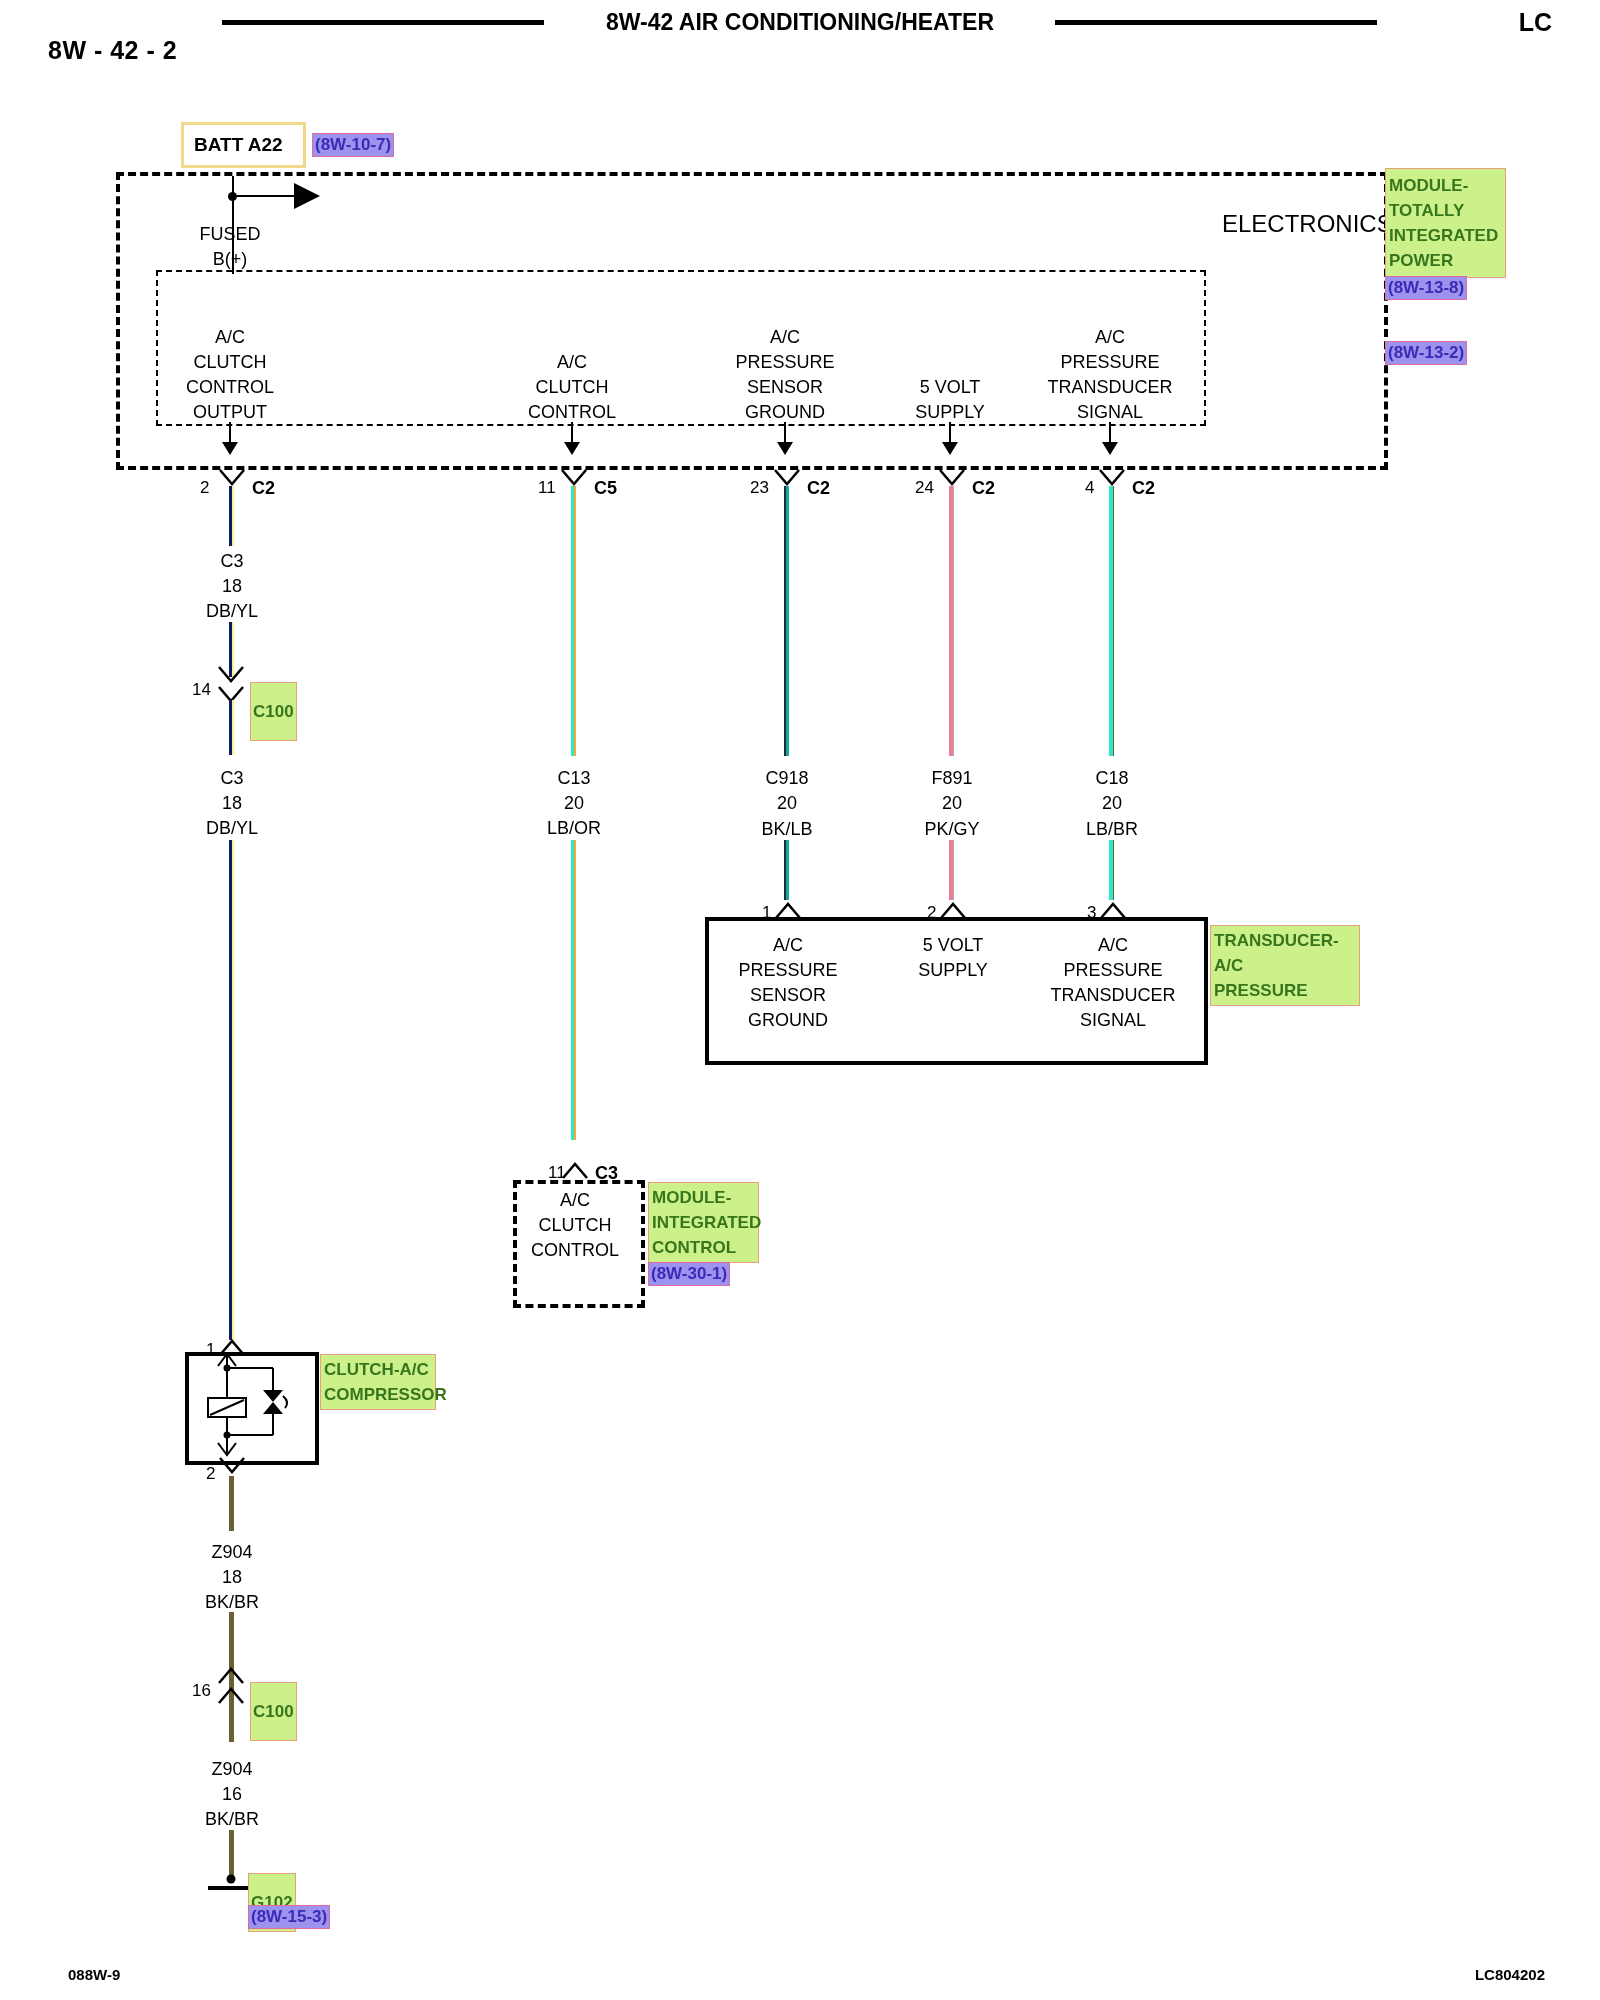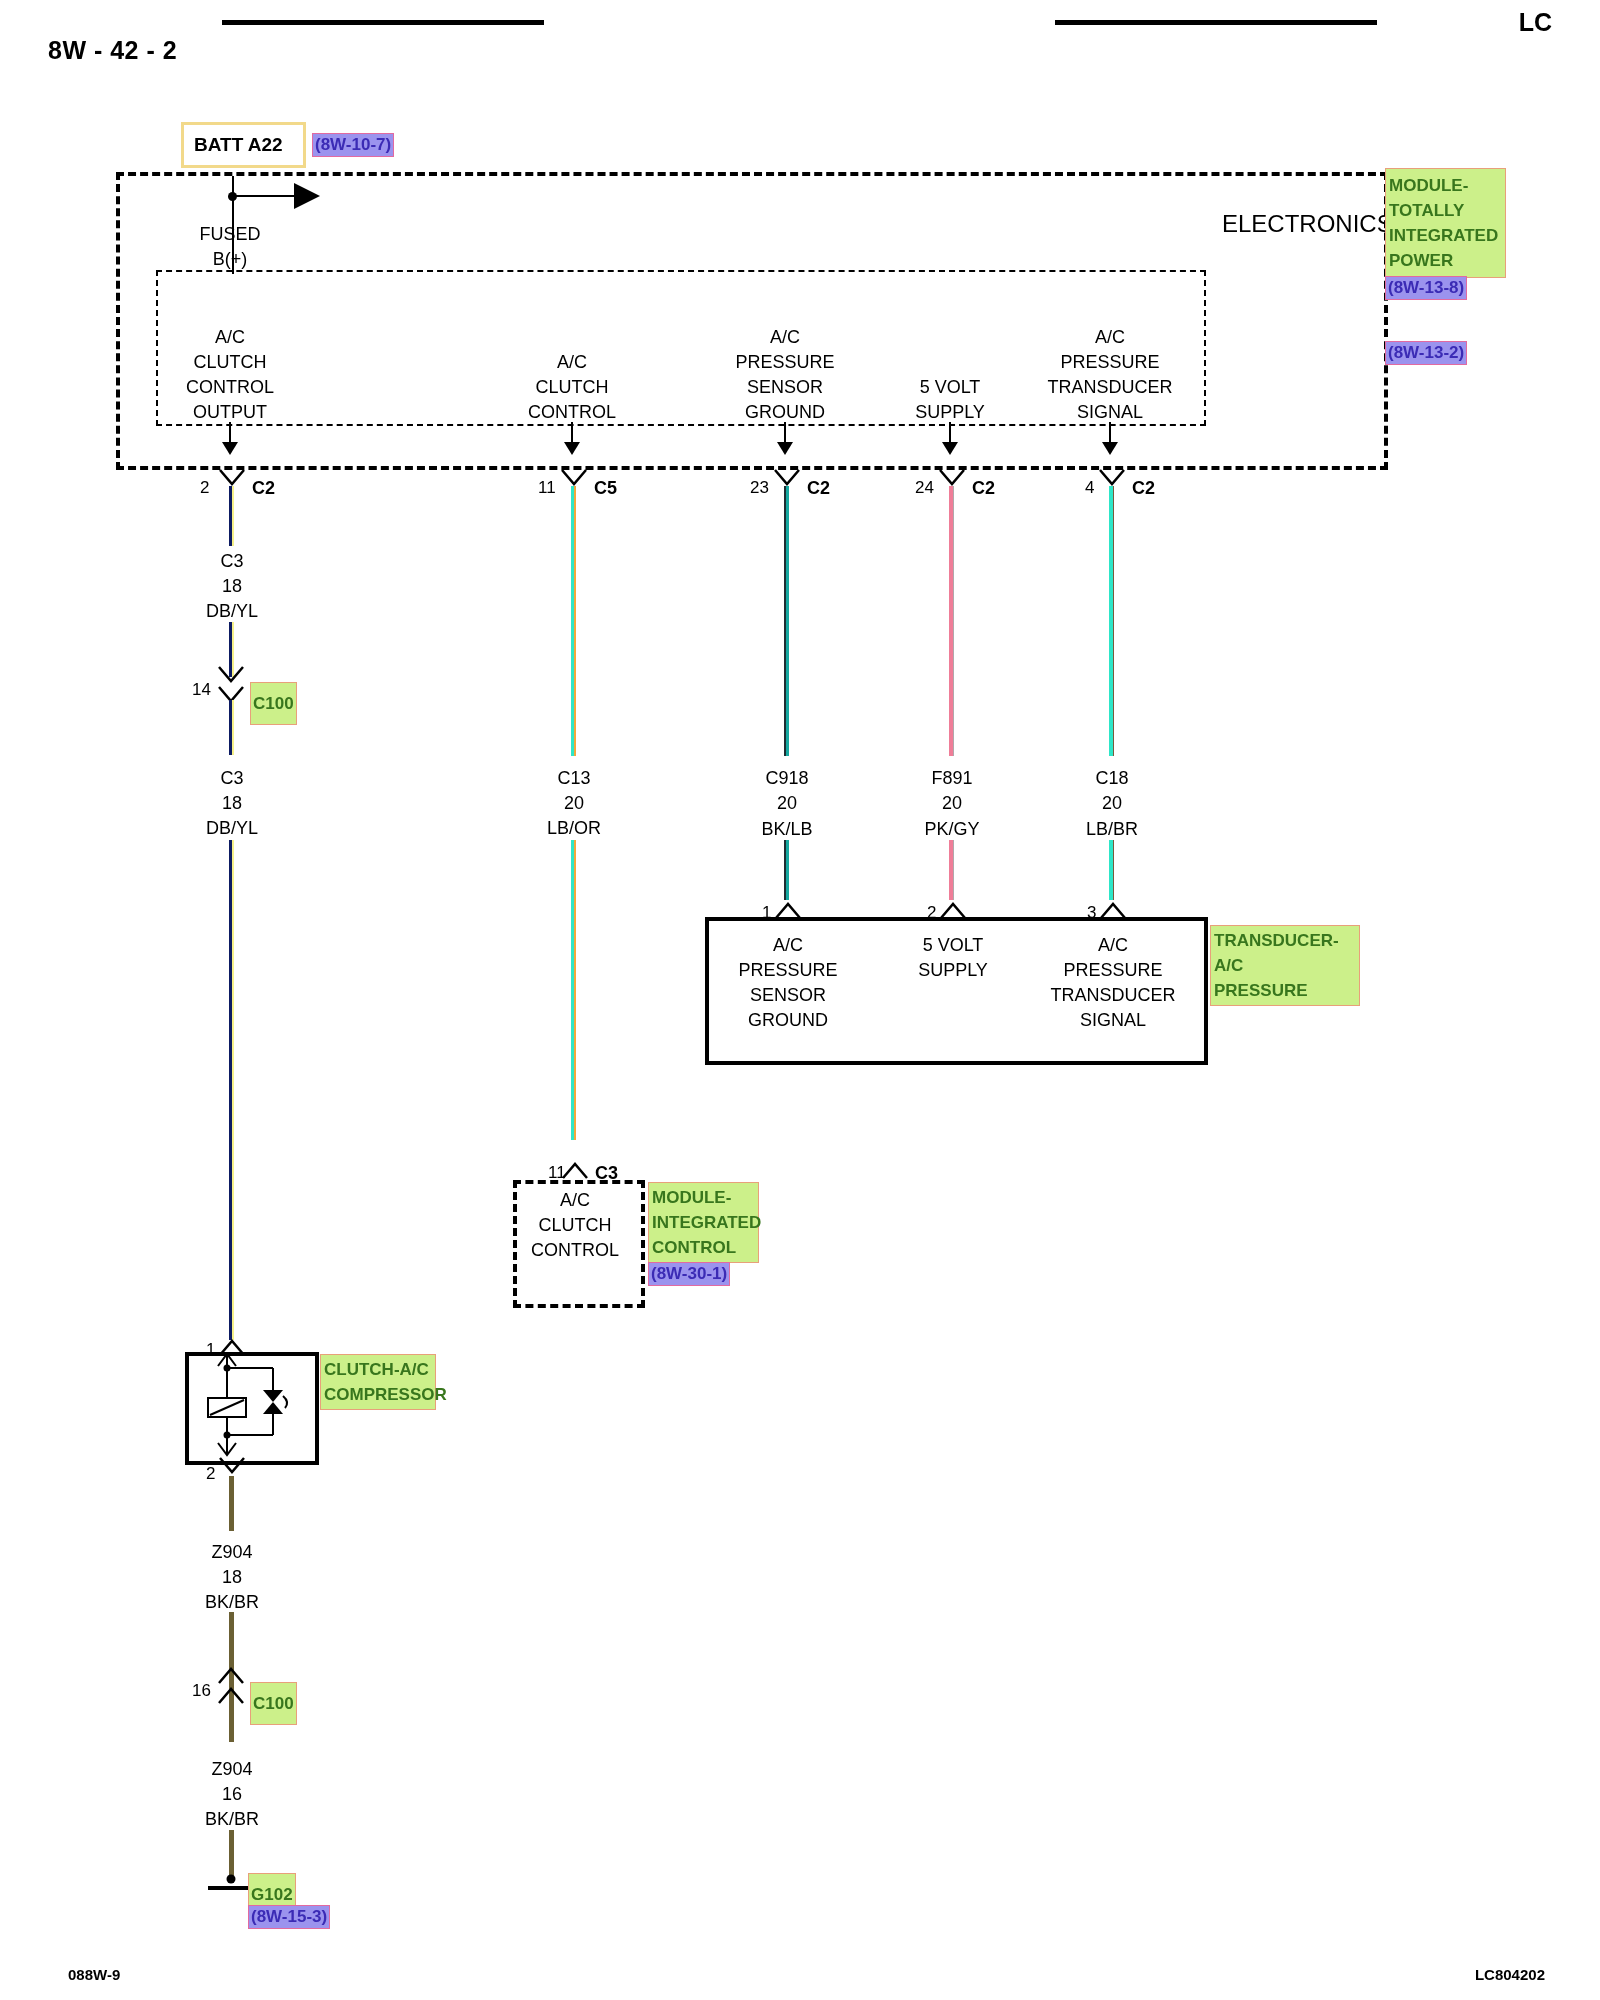--- a/index.html
+++ b/index.html
@@ -12,21 +12,21 @@
   #hdr-title{left:0;top:9px;width:1600px;text-align:center;font-size:23px;font-weight:bold;}
   #hdr-right{right:48px;top:8px;font-size:25px;font-weight:bold;}
   .hdr-rule{height:5px;background:#000;top:20px;}
   #hdr-rule-l{left:222px;width:322px;}
   #hdr-rule-r{left:1055px;width:322px;}
   
   #ftr-left{left:68px;top:1966px;font-size:15px;font-weight:bold;}
   #ftr-right{right:55px;top:1966px;font-size:15px;font-weight:bold;}
   
   .hl-green{background:#ccf08a;border:1px solid #e8a07a;color:#38761d;
-            font-weight:bold;font-size:17px;line-height:25px;padding:8px 2px;}
+            font-weight:bold;font-size:17px;line-height:25px;padding:16px 2px;}
   .hl-purple{background:#9b93ee;border:1px solid #e26aa0;color:#3b2bb5;
              font-weight:bold;font-size:17px;line-height:22px;padding:0 2px;
              display:inline-block;}
   .hl-yellowbox{border:3px solid #f2d98a;background:#fff;
                 font-weight:bold;font-size:19px;}
   
   .txt{font-size:24px;line-height:25px;white-space:nowrap;}
   .txt-c{font-size:18px;line-height:25px;text-align:center;white-space:nowrap;}
   .pinnum{font-size:17px;}
   .pincode{font-size:18px;font-weight:bold;}
@@ -47,20 +47,21 @@
              border-right:8px solid transparent;border-top:13px solid #000;}
   .vline{width:2px;background:#000;}
   .hline{height:2px;background:#000;}
 </style>
 </head>
 <body>
 
 <div class="abs" id="hdr">
   <div class="abs" id="hdr-left">8W - 42 - 2</div>
   <div class="abs hdr-rule" id="hdr-rule-l"></div>
+  <div class="abs" id="hdr-title">8W-42 AIR CONDITIONING/HEATER</div>
   <div class="abs hdr-rule" id="hdr-rule-r"></div>
   <div class="abs" id="hdr-right">LC</div>
 </div>
 
 <div class="abs hl-yellowbox" style="left:181px;top:122px;width:119px;height:40px;">
   <div class="abs" style="left:10px;top:9px;">BATT A22</div>
 </div>
 <div class="abs hl-purple" style="left:312px;top:133px;">(8W-10-7)</div>
 
 <div class="abs dash-thick" style="left:116px;top:172px;width:1264px;height:290px;"></div>

